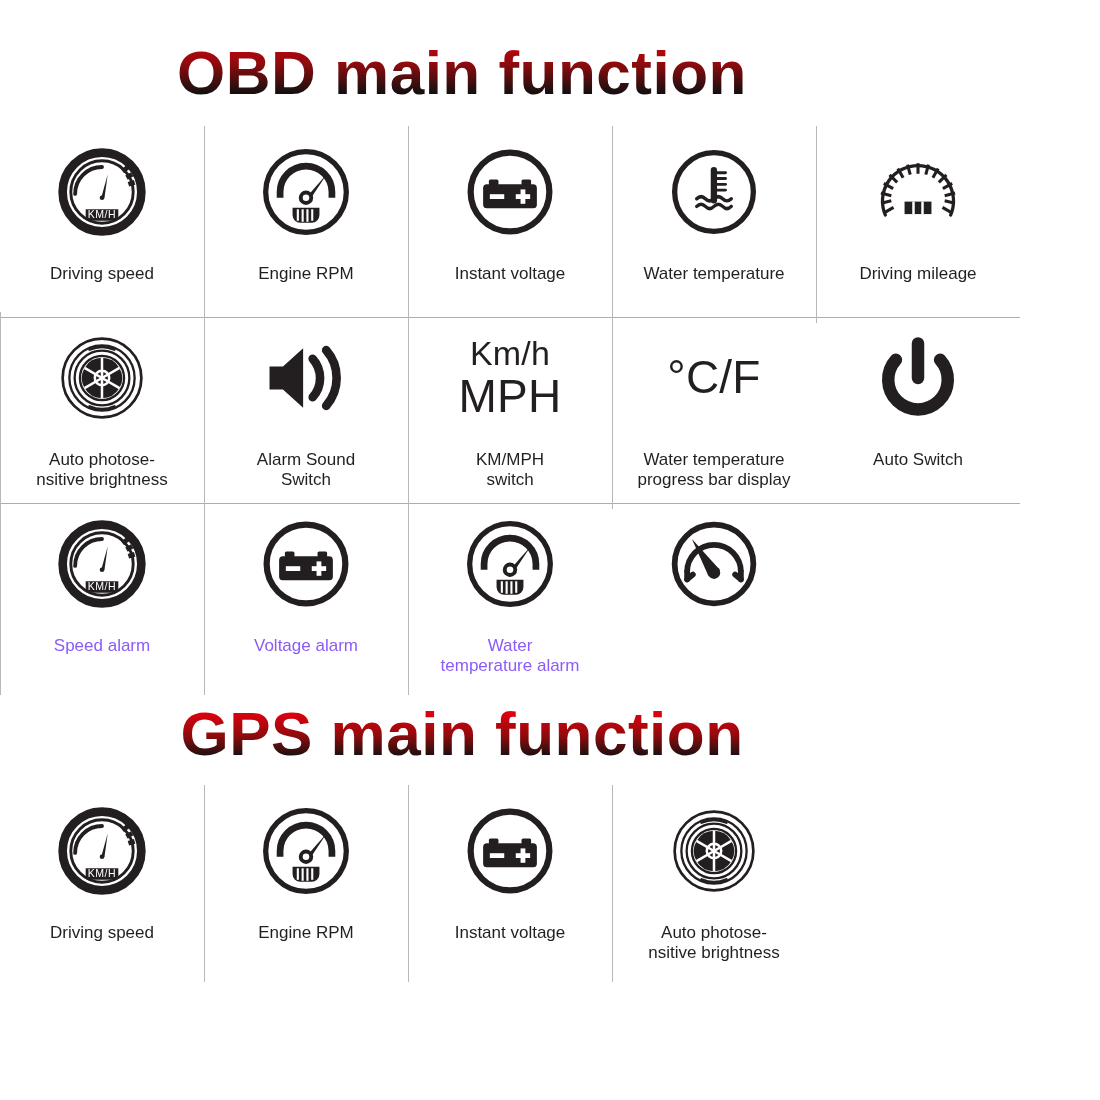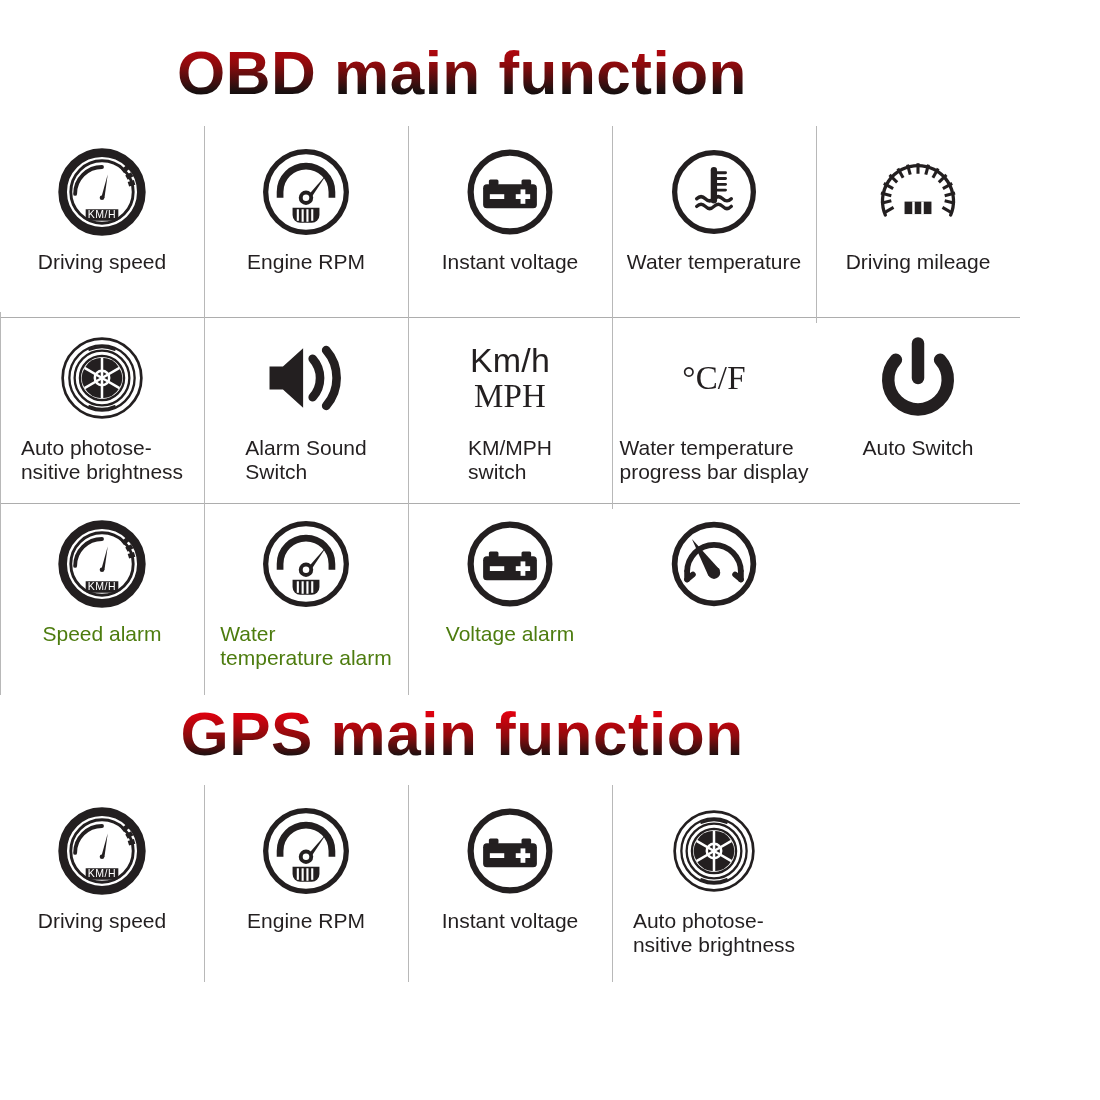--- a/index.html
+++ b/index.html
@@ -69,39 +69,39 @@
 
   .icon-wrap{
     height:96px;
     display:flex;
     align-items:center;
     justify-content:flex-end;
   }
   .icon-wrap svg{display:block;}
 
   .caption{
-    margin-top:10px;
-    text-align:left;
-    font-size:21px;
+    margin-top:24px;
+    text-align:center;
+    font-size:17px;
     line-height:1.16;
     color:#231f20;
     max-width:200px;
   }
-  .cell.alarm .caption{color:#4d7c0f;}
+  .cell.alarm .caption{color:#8b5cf6;}
 
   
   .text-icon{
     font-size:34px;
     line-height:1.08;
     text-align:center;
     color:#231f20;
     font-weight:400;
     letter-spacing:.2px;
   }
-  .text-icon .big{font-size:33px;font-family:Liberation Serif, serif;}
+  .text-icon .big{font-size:46px;}
 </style>
 </head>
 <body>
 
 <div class="page">
 
   <h1 class="section-title" id="obd-title">OBD main function</h1>
 
   <div class="grid" id="obd-grid">
       <div class="cell">
@@ -314,20 +314,36 @@
         <text x="50" y="77" text-anchor="middle" fill="#ffffff" font-family="Liberation Sans, sans-serif" font-size="11" letter-spacing="0.5">KM/H</text>
       </svg>
         </div>
         <div class="caption">
           <div>Speed alarm</div>
         </div>
       </div>
       <div class="cell alarm">
         <div class="icon-wrap">
       <svg width="96" height="96" viewBox="0 0 100 100" aria-hidden="true">
+        <circle cx="50" cy="50" r="41" fill="none" stroke="currentColor" stroke-width="6.5"></circle>
+        <rect x="28" y="37" width="10" height="6" rx="1.6" fill="currentColor"></rect>
+        <rect x="62" y="37" width="10" height="6" rx="1.6" fill="currentColor"></rect>
+        <rect x="22" y="42" width="56" height="25" rx="4" fill="currentColor"></rect>
+        <rect x="29" y="52.3" width="15" height="5" fill="#ffffff"></rect>
+        <rect x="56" y="52.3" width="15" height="5" fill="#ffffff"></rect>
+        <rect x="61" y="47.3" width="5" height="15" fill="#ffffff"></rect>
+      </svg>
+        </div>
+        <div class="caption">
+          <div>Voltage alarm</div>
+        </div>
+      </div>
+      <div class="cell alarm">
+        <div class="icon-wrap">
+      <svg width="96" height="96" viewBox="0 0 100 100" aria-hidden="true">
         <circle cx="50" cy="50" r="42" fill="none" stroke="currentColor" stroke-width="5.5"></circle>
         <path d="M23 50 A27 27 0 0 1 77 50" fill="none" stroke="currentColor" stroke-width="7" stroke-linecap="butt"></path>
         <path d="M23 50 v6" stroke="currentColor" stroke-width="7" stroke-linecap="butt"></path>
         <path d="M77 50 v6" stroke="currentColor" stroke-width="7" stroke-linecap="butt"></path>
         <path d="M50 56 L72 31 L54 58 Z" fill="currentColor"></path>
         <circle cx="50" cy="56" r="7.5" fill="currentColor"></circle>
         <circle cx="50" cy="56" r="3.4" fill="#ffffff"></circle>
         <path d="M36 66.5 h28 a0 0 0 0 1 0 0 v7.5 a8 8 0 0 1 -8 8 h-12 a8 8 0 0 1 -8 -8 z" fill="currentColor"></path>
         <g stroke="#ffffff" stroke-width="2.2">
           <line x1="41.5" y1="68" x2="41.5" y2="80"></line>
@@ -338,36 +354,20 @@
       </svg>
         </div>
         <div class="caption">
           <div>Water</div>
           <div>temperature alarm</div>
         </div>
       </div>
       <div class="cell alarm">
         <div class="icon-wrap">
       <svg width="96" height="96" viewBox="0 0 100 100" aria-hidden="true">
-        <circle cx="50" cy="50" r="41" fill="none" stroke="currentColor" stroke-width="6.5"></circle>
-        <rect x="28" y="37" width="10" height="6" rx="1.6" fill="currentColor"></rect>
-        <rect x="62" y="37" width="10" height="6" rx="1.6" fill="currentColor"></rect>
-        <rect x="22" y="42" width="56" height="25" rx="4" fill="currentColor"></rect>
-        <rect x="29" y="52.3" width="15" height="5" fill="#ffffff"></rect>
-        <rect x="56" y="52.3" width="15" height="5" fill="#ffffff"></rect>
-        <rect x="61" y="47.3" width="5" height="15" fill="#ffffff"></rect>
-      </svg>
-        </div>
-        <div class="caption">
-          <div>Voltage alarm</div>
-        </div>
-      </div>
-      <div class="cell alarm">
-        <div class="icon-wrap">
-      <svg width="96" height="96" viewBox="0 0 100 100" aria-hidden="true">
         <circle cx="50" cy="50" r="41" fill="none" stroke="currentColor" stroke-width="6"></circle>
         <path d="M22 58 A28 28 0 0 1 78 58" fill="none" stroke="currentColor" stroke-width="6"></path>
         <path d="M22 58 l0 8" stroke="currentColor" stroke-width="6" stroke-linecap="round"></path>
         <path d="M78 58 l0 8" stroke="currentColor" stroke-width="6" stroke-linecap="round"></path>
         <path d="M22 66 l6 -5" stroke="currentColor" stroke-width="6" stroke-linecap="round"></path>
         <path d="M78 66 l-6 -5" stroke="currentColor" stroke-width="6" stroke-linecap="round"></path>
         <path d="M27 24 L56 56 a8 8 0 0 1 -12 6 Z" fill="currentColor"></path>
         <circle cx="50" cy="59" r="6.5" fill="currentColor"></circle>
       </svg>
         </div>

